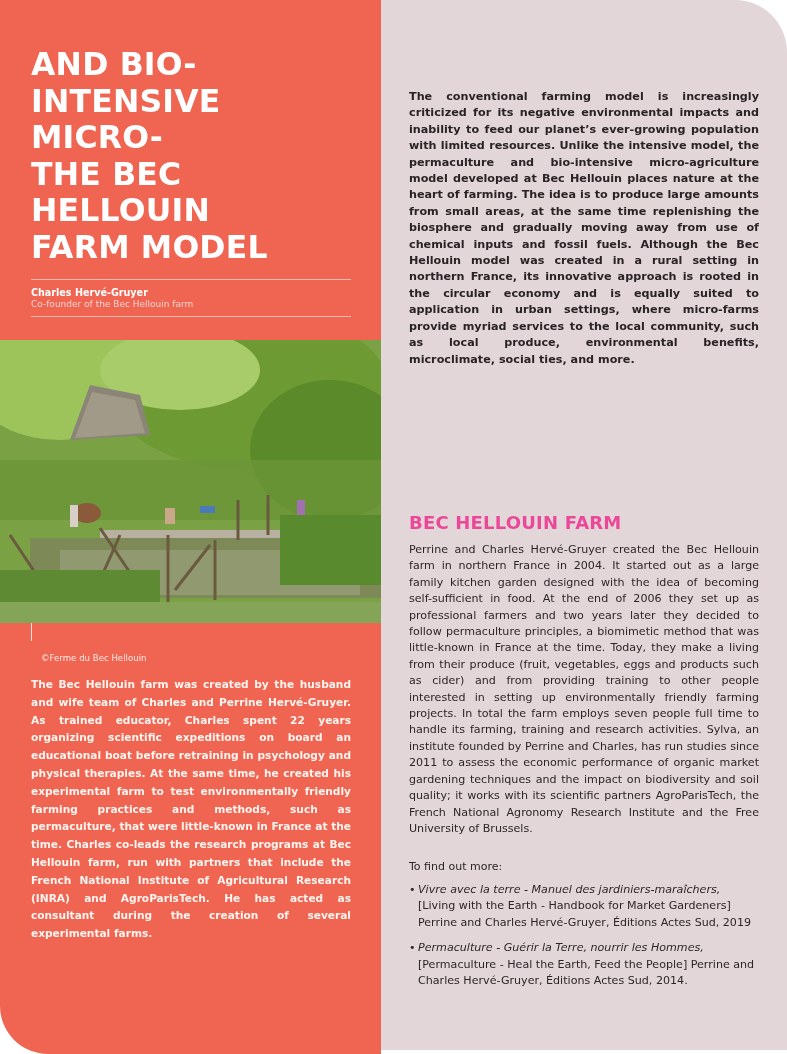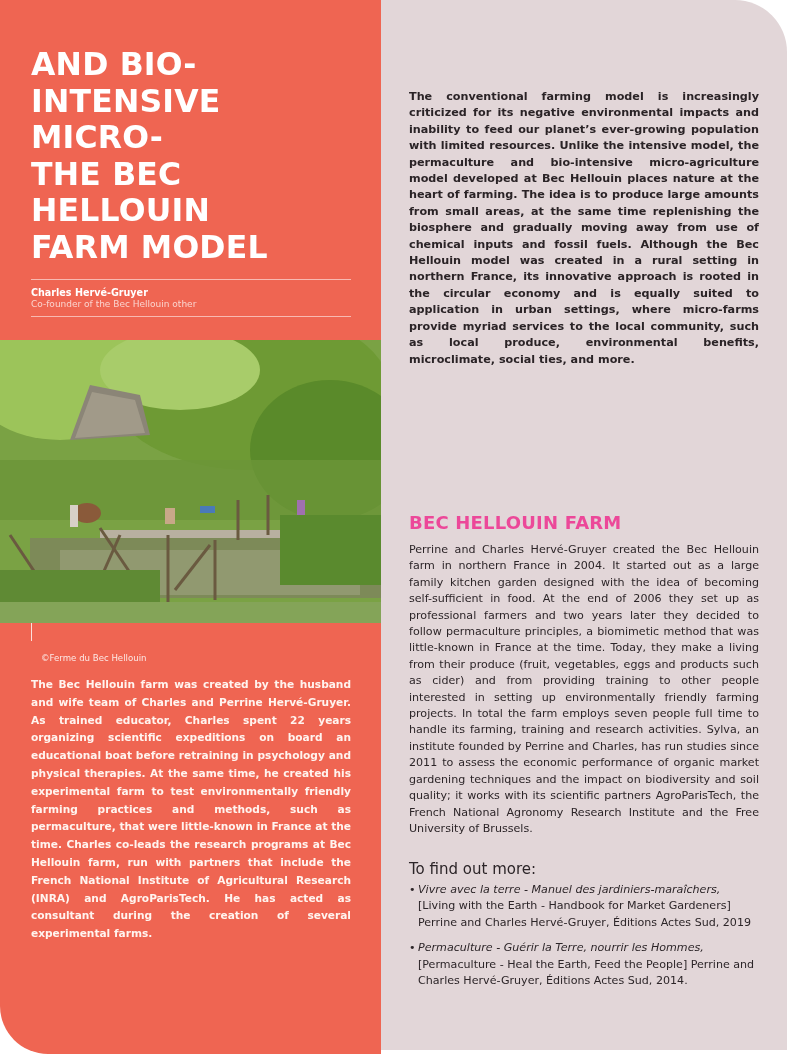--- a/index.html
+++ b/index.html
@@ -61,21 +61,21 @@
 
   .section-heading {
     position: absolute; left: 409px; top: 512px;
     color: #ec4899; font-weight: bold; font-size: 18px; letter-spacing: 0.2px;
   }
   .body-text {
     position: absolute; left: 409px; top: 542px; width: 350px;
     color: #2c2528; font-size: 11.1px; line-height: 16.4px; text-align: justify;
   }
   .more-label {
-    position: absolute; left: 409px; top: 860px; color: #2c2528; font-size: 15px;
+    position: absolute; left: 409px; top: 860px; color: #2c2528; font-size: 11px;
   }
   .refs { position: absolute; left: 409px; top: 882px; width: 352px; list-style: none; }
   .refs li {
     position: relative; padding-left: 9px; color: #2c2528; font-size: 11.1px; line-height: 16.4px;
     margin-bottom: 9px;
   }
   .refs li .bullet { position: absolute; left: 0; top: 0; }
   .refs li em { font-style: italic; }
 </style>
 </head>
@@ -86,21 +86,21 @@
 
 <h1 class="title">
   <div>AND BIO-INTENSIVE</div>
   <div>MICRO-</div>
   <div>THE BEC HELLOUIN</div>
   <div>FARM MODEL</div>
 </h1>
 
 <div class="rule" style="top:279px"></div>
 <div class="author-name">Charles Hervé-Gruyer</div>
-<div class="author-role">Co-founder of the Bec Hellouin other</div>
+<div class="author-role">Co-founder of the Bec Hellouin farm</div>
 <div class="rule" style="top:316px"></div>
 
 <div class="photo">
   <svg width="381" height="283" viewBox="0 0 381 283">
     <rect x="0" y="0" width="381" height="283" fill="#7aa244"></rect>
     <ellipse cx="60" cy="40" rx="90" ry="60" fill="#9cc45a"></ellipse>
     <ellipse cx="250" cy="50" rx="140" ry="80" fill="#6e9a34"></ellipse>
     <ellipse cx="330" cy="110" rx="80" ry="70" fill="#5a8a2a"></ellipse>
     <ellipse cx="180" cy="30" rx="80" ry="40" fill="#a8cc6a"></ellipse>
     <polygon points="70,100 90,45 140,55 150,95" fill="#8b8577"></polygon>

